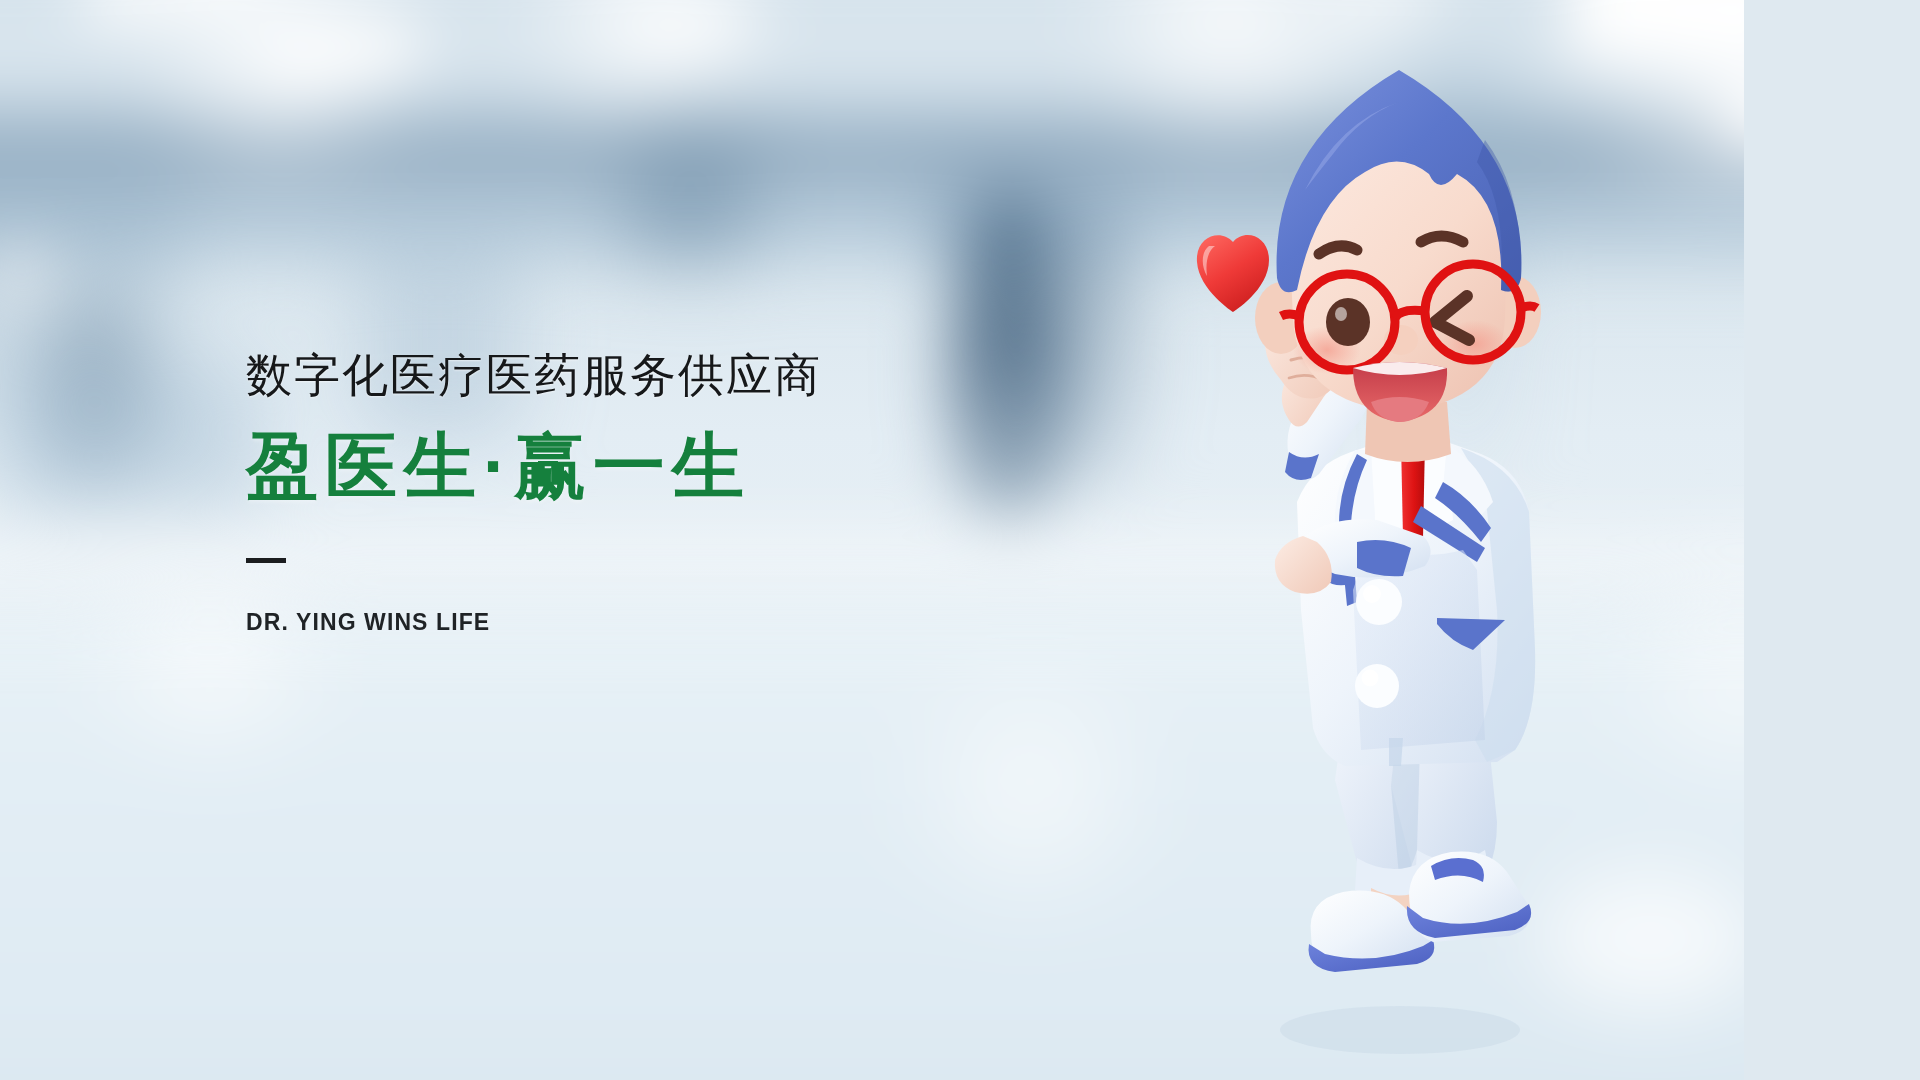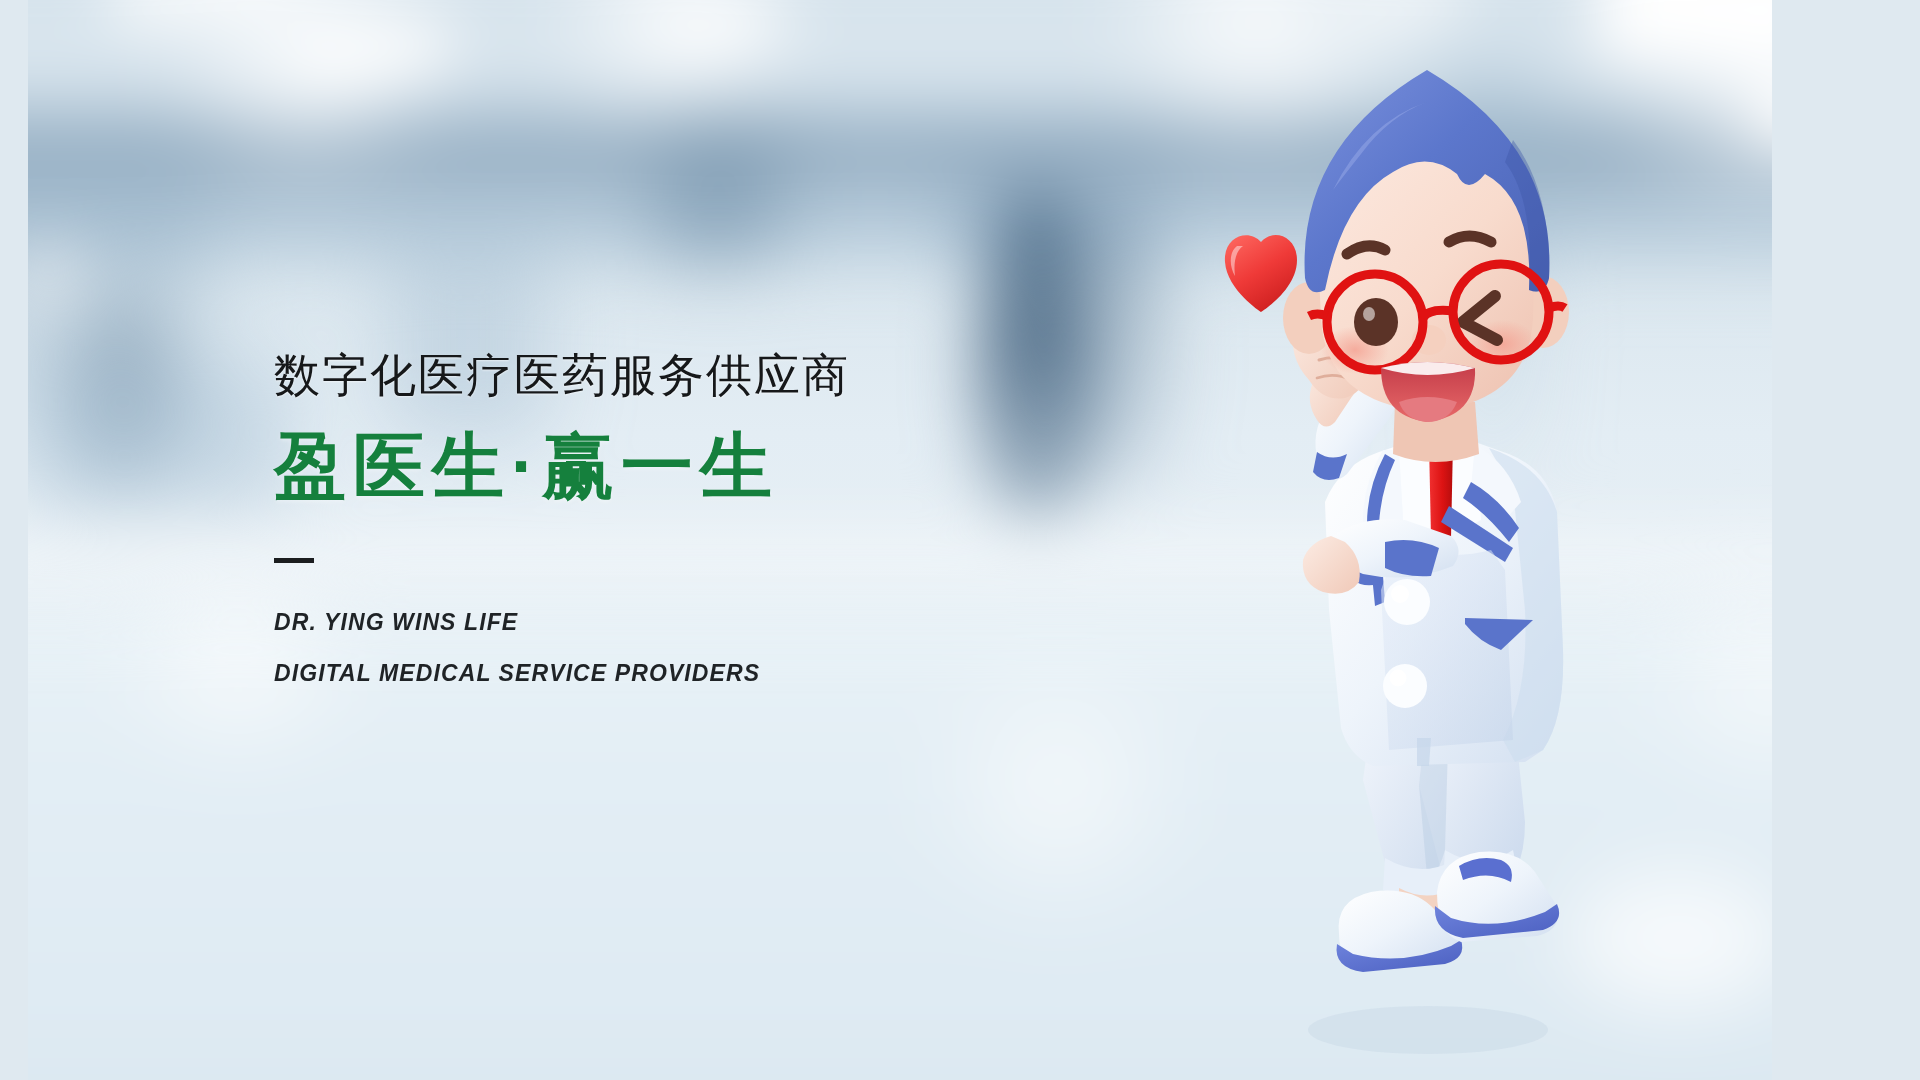--- a/index.html
+++ b/index.html
@@ -2,21 +2,21 @@
 <html lang="zh"><head>
 <meta charset="utf-8">
 <title>Digital Medical Service Provider Banner</title>
 <style>
   html,body{margin:0;padding:0;}
   body{
     width:1920px;height:1080px;overflow:hidden;
     font-family:"Liberation Sans","DejaVu Sans",sans-serif;
     background:#dfe9f0;
   }
-  #stage{position:relative;width:1744px;height:1080px;overflow:hidden;margin-left:28px;}
+  #stage{position:relative;width:1744px;height:1080px;overflow:hidden;}
 
   
   .bg-base{
     position:absolute;inset:0;
     background:
       linear-gradient(180deg,#cfdde8 0%,#d7e4ec 18%,#e3edf4 40%,#e9f1f6 62%,#e4eef5 82%,#dfebf3 100%);
   }
   .bg-layer{position:absolute;inset:-60px;filter:blur(26px);}
 
   
@@ -70,21 +70,21 @@
     font-size:72px;line-height:1;letter-spacing:7px;white-space:nowrap;
     font-weight:700;color:#15803d;
     text-shadow:0 2px 4px rgba(255,255,255,.35);
   }
   .rule{
     margin-top:56px;width:40px;height:5px;background:#1b1d1f;
   }
   .en-block{margin-top:48px;}
   .en-line{
     font-size:23px;letter-spacing:1.1px;line-height:1;
-    font-style:italic;font-weight:700;color:#1f2326;
+    font-weight:700;color:#1f2326;
     white-space:nowrap;
   }
   .en-line + .en-line{margin-top:28px;}
 
   
   #mascot{position:absolute;left:1185px;top:50px;width:420px;height:1010px;}
   #mascot svg{display:block;width:100%;height:100%;overflow:visible;}
 </style>
 </head>
 <body>
@@ -136,21 +136,20 @@
   <div class="copy">
 
     <div class="headline-cn">数字化医疗医药服务供应商</div>
 
     <div class="slogan">盈医生·赢一生</div>
 
     <div class="rule"></div>
 
     <div class="en-block">
       <div class="en-line">DR. YING WINS LIFE</div>
-      <div class="en-line">DIGITAL MEDICAL SERVICE PROVIDERS</div>
     </div>
   </div>
 
   <div id="mascot">
     <svg viewBox="0 0 420 1010" xmlns="http://www.w3.org/2000/svg">
       <defs>
         <linearGradient id="gHair" x1="0" y1="0" x2="1" y2="1">
           <stop offset="0%" stop-color="#7b91dd"></stop>
           <stop offset="45%" stop-color="#5c77cc"></stop>
           <stop offset="100%" stop-color="#4a62b4"></stop>

